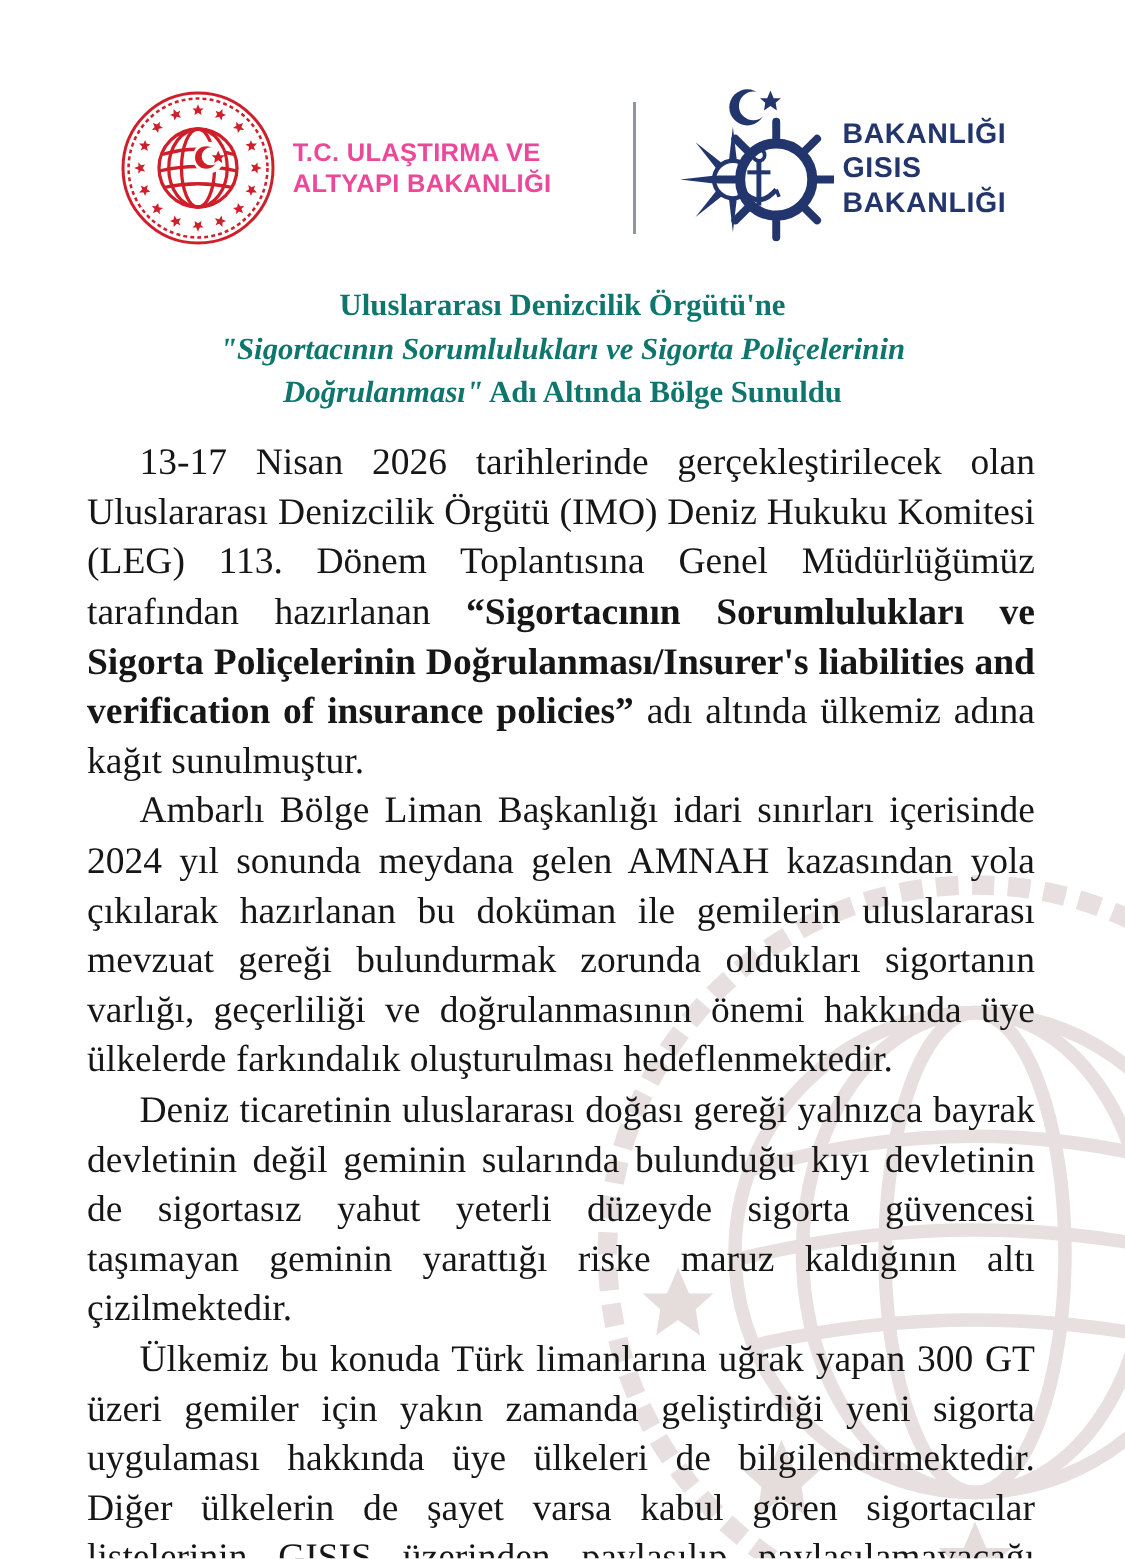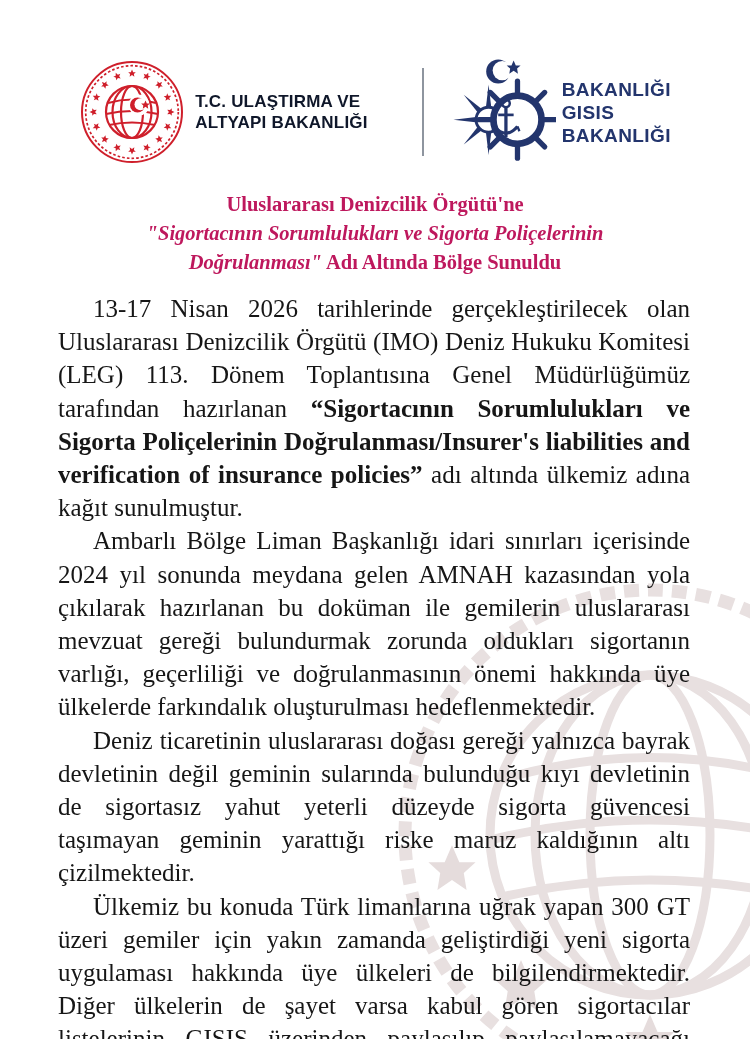--- a/index.html
+++ b/index.html
@@ -19,40 +19,40 @@
   .header{
     position:relative;z-index:1;
     display:flex;align-items:center;justify-content:center;
     padding-top:56px;
   }
   .logo-group{display:flex;align-items:center;}
   .ministry-text{
     margin-left:10px;
     font-family:"Liberation Sans", sans-serif;
     font-weight:700;font-size:17px;line-height:21px;
-    color:#0f172a;letter-spacing:.2px;white-space:nowrap;
+    color:#ec4899;letter-spacing:.2px;white-space:nowrap;
   }
   .header-divider{
     width:2px;height:88px;background:#8e959f;
     margin-left:54px;margin-right:28px;
   }
   .directorate-text{
     margin-left:6px;
     font-family:"Liberation Sans", sans-serif;
     font-weight:700;font-size:19px;line-height:23px;
     color:#23356d;letter-spacing:.4px;white-space:nowrap;
   }
   
   .title{
     position:relative;z-index:1;
     margin:22px 40px 0;
     text-align:center;
     font-family:"Liberation Serif", serif;
     font-weight:700;font-size:20.5px;line-height:29px;
-    color:#be185d;
+    color:#0f766e;
   }
   .title em{font-style:italic;}
   
   .content{
     position:relative;z-index:1;
     margin:15px 60px 0 58px;
     text-align:justify;
     font-size:25px;line-height:33.2px;
     color:#161616;
   }

